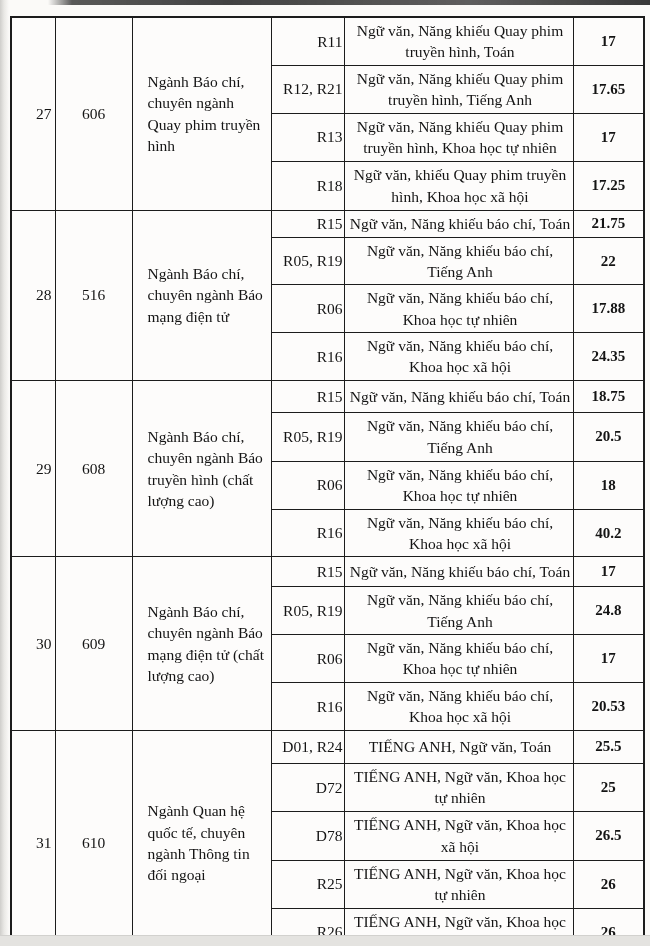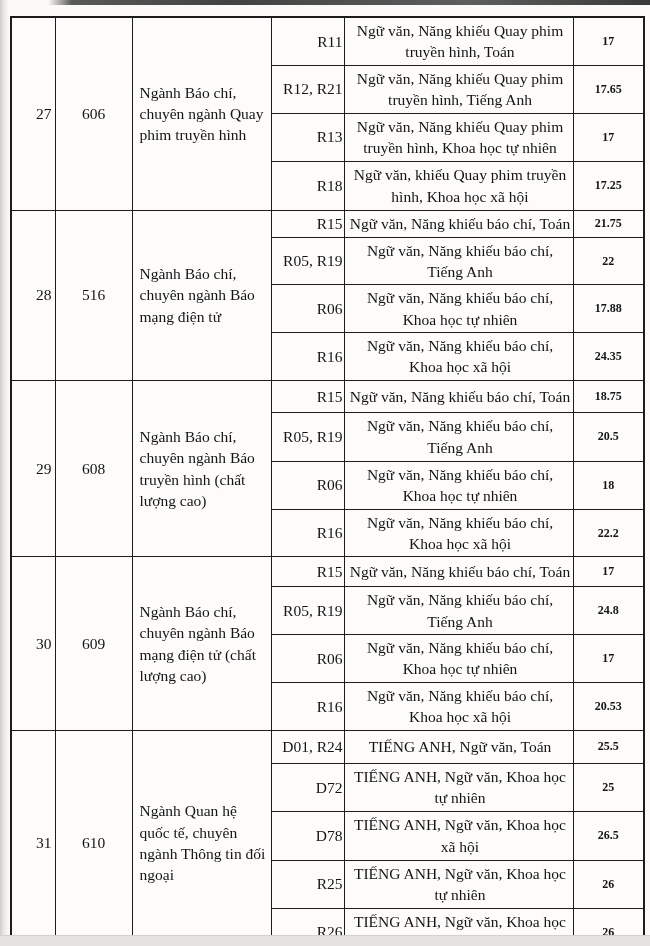--- a/index.html
+++ b/index.html
@@ -38,24 +38,24 @@
   }
   table.score-table { border-width: 2px; }
   td {
     vertical-align: middle;
     font-size: 15.5px;
     line-height: 1.38;
     padding: 2px 3px;
   }
   td.c-stt   { text-align: right; }
   td.c-code  { text-align: center; }
-  td.c-major { text-align: left; padding-left: 7px; padding-right: 3px; }
+  td.c-major { text-align: left; padding-left: 15px; padding-right: 3px; }
   td.c-combo { text-align: right; padding-left: 1px; padding-right: 1px; }
   td.c-subj  { text-align: center; padding-left: 5px; padding-right: 2px; }
-  td.c-score { text-align: center; font-weight: bold; font-size: 12px; }
+  td.c-score { text-align: center; font-weight: bold; font-size: 15px; }
 </style>
 </head>
 <body>
 
 <div class="scan-top-streak"></div>
 <div class="scan-left-edge"></div>
 
 <table class="score-table">
   <colgroup>
     <col style="width:44px">
@@ -129,21 +129,21 @@
       <td class="c-score">20.5</td>
     </tr>
     <tr style="height:45px">
       <td class="c-combo">R06</td>
       <td class="c-subj">Ngữ văn, Năng khiếu báo chí, Khoa học tự nhiên</td>
       <td class="c-score">18</td>
     </tr>
     <tr style="height:46px">
       <td class="c-combo">R16</td>
       <td class="c-subj">Ngữ văn, Năng khiếu báo chí, Khoa học xã hội</td>
-      <td class="c-score">22.2</td>
+      <td class="c-score">40.2</td>
     </tr>
 
     <tr style="height:30px">
       <td class="c-stt" rowspan="4">30</td>
       <td class="c-code" rowspan="4">609</td>
       <td class="c-major" rowspan="4">Ngành Báo chí, chuyên ngành Báo mạng điện tử (chất lượng cao)</td>
       <td class="c-combo">R15</td>
       <td class="c-subj">Ngữ văn, Năng khiếu báo chí, Toán</td>
       <td class="c-score">17</td>
     </tr>

